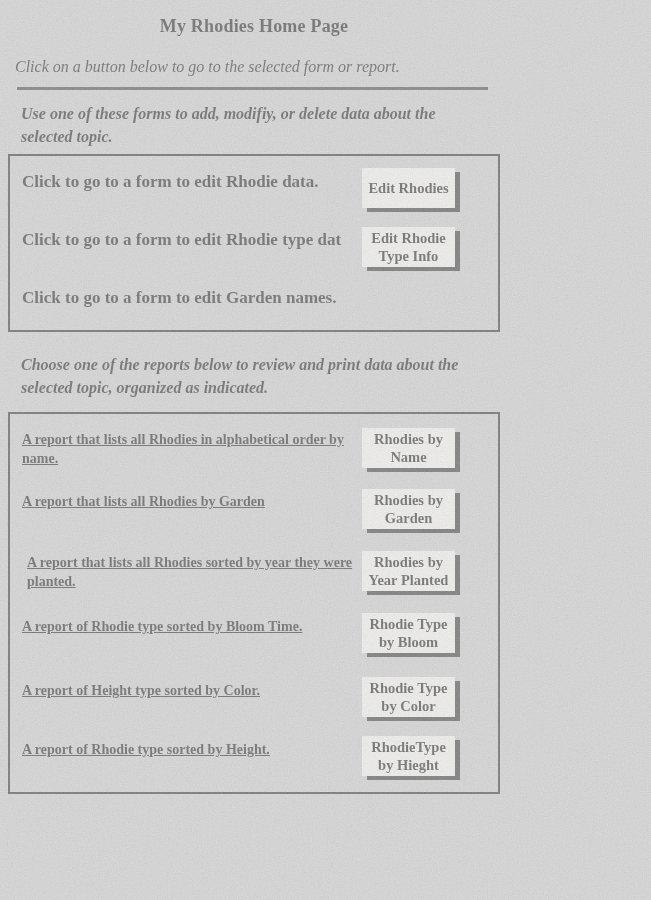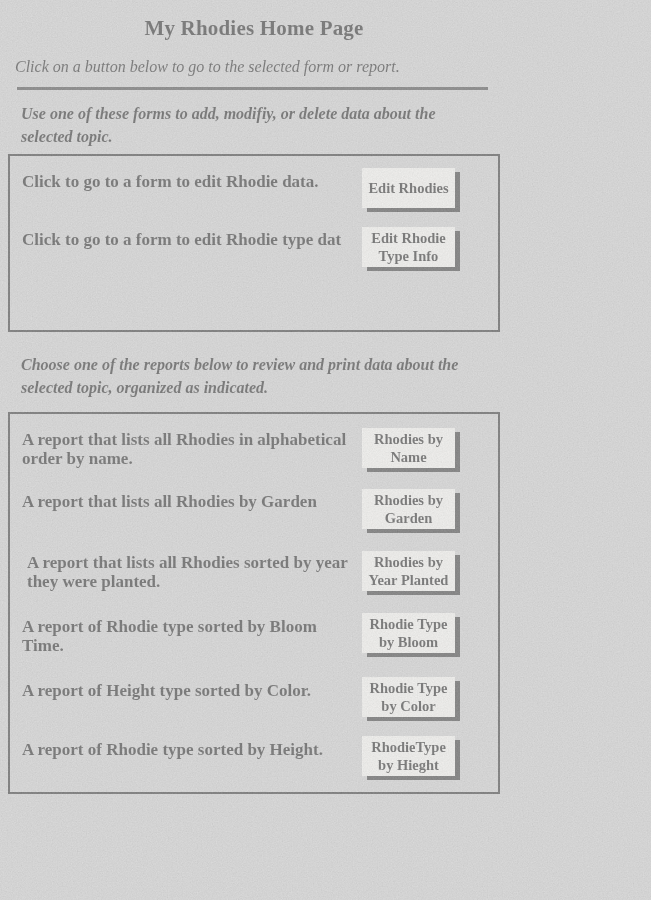--- a/index.html
+++ b/index.html
@@ -5,21 +5,21 @@
   html,body{margin:0;padding:0;background:#888;}
   .page{
     position:relative;width:651px;height:900px;overflow:hidden;
     background:var(--background,#c6c6c6);
     font-family:"Liberation Serif","DejaVu Serif",serif;
     color:var(--text,#171717);
   }
   .grain{position:absolute;left:0;top:0;z-index:20;pointer-events:none;}
   .title{
     position:absolute;top:16px;left:8px;width:492px;text-align:center;
-    font-size:21px;font-weight:bold;letter-spacing:.2px;z-index:2;
+    font-size:18px;font-weight:bold;letter-spacing:.2px;z-index:2;
   }
   .intro{
     position:absolute;top:58px;left:15px;white-space:nowrap;
     font-size:16px;font-weight:normal;font-style:italic;z-index:2;
   }
   .rule{
     position:absolute;top:87px;left:17px;width:471px;height:3px;
     background:var(--rule,#3d3d3d);z-index:2;
   }
   .section-desc{
@@ -32,21 +32,21 @@
     position:absolute;left:8px;width:492px;z-index:2;
     border:2px solid var(--box-border,#262626);box-sizing:border-box;
     background:transparent;
   }
   .box-forms{top:154px;height:178px;}
   .box-reports{top:412px;height:382px;}
   .row-label{
     position:absolute;font-weight:bold;color:var(--text,#171717);
   }
   .form-label{font-size:17px;white-space:nowrap;line-height:22px;}
-  .report-label{font-size:17px;line-height:19px;width:335px;}
+  .report-label{font-size:14px;line-height:19px;width:335px;text-decoration:underline;}
   .btn3d{
     position:absolute;width:93px;height:40px;box-sizing:border-box;
     display:flex;align-items:center;justify-content:center;text-align:center;
     background:var(--button-face,#f2f1ed);
     border:none;border-radius:0;
     box-shadow:5px 4px 0 var(--button-shadow,#2e2e2e);
     font-family:"Liberation Serif","DejaVu Serif",serif;
     font-size:14.5px;font-weight:bold;line-height:18px;
     color:var(--text,#171717);padding:11px 2px;cursor:pointer;
   }
@@ -64,20 +64,21 @@
 
   <div class="section-desc desc-forms">Use one of these forms to add, modifiy, or delete data about the selected topic.</div>
 
   <div class="group-box box-forms">
     <div class="row-label form-label" style="top:15px;left:12px;">Click to go to a form to edit Rhodie data.</div>
     <button class="btn3d" style="top:12px;left:352px;">Edit Rhodies</button>
 
     <div class="row-label form-label" style="top:73px;left:12px;">Click to go to a form to edit Rhodie type dat</div>
     <button class="btn3d" style="top:71px;left:352px;">Edit Rhodie Type Info</button>
 
+    <div class="row-label form-label" style="top:131px;left:12px;">Click to go to a form to edit Garden names.</div>
   </div>
 
   <div class="section-desc desc-reports">Choose one of the reports below to review and print data about the selected topic, organized as indicated.</div>
 
   <div class="group-box box-reports">
     <div class="row-label report-label" style="top:16px;left:12px;">A report that lists all Rhodies in alphabetical order by name.</div>
     <button class="btn3d" style="top:14px;left:352px;">Rhodies by Name</button>
 
     <div class="row-label report-label" style="top:78px;left:12px;">A report that lists all Rhodies by Garden</div>
     <button class="btn3d" style="top:75px;left:352px;">Rhodies by Garden</button>

